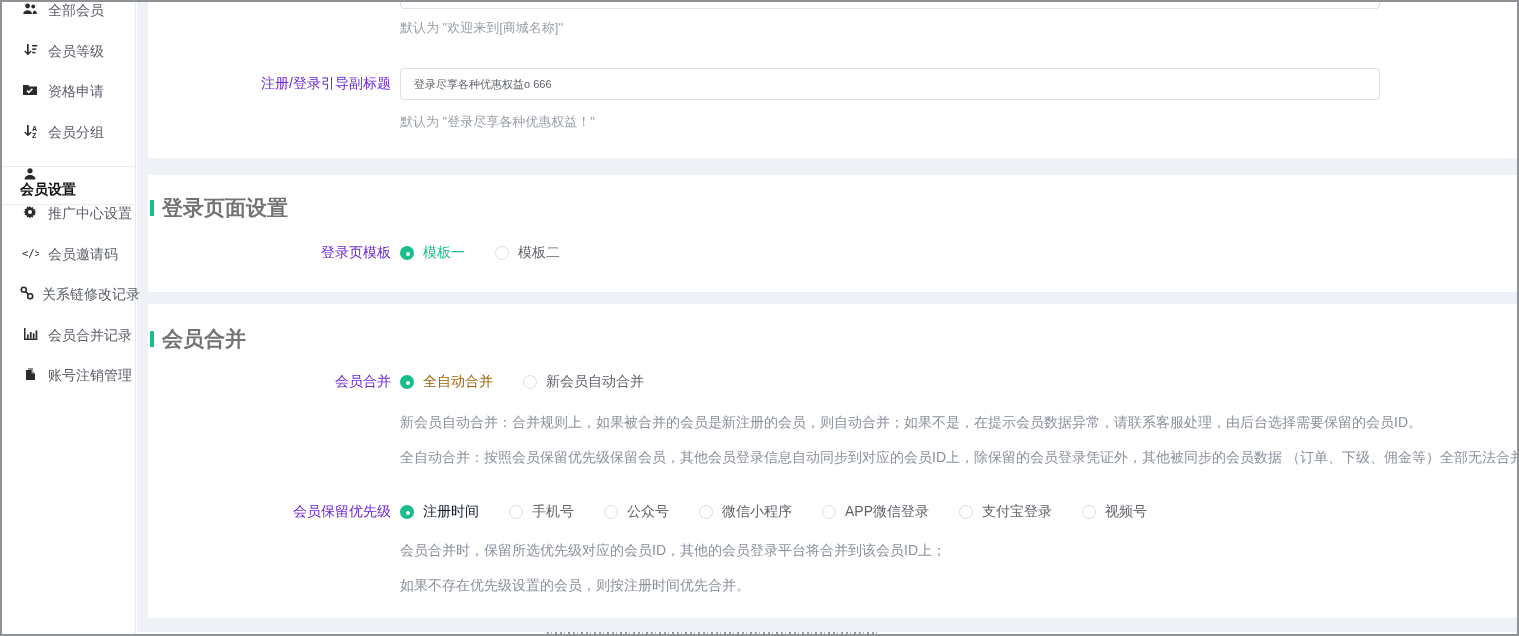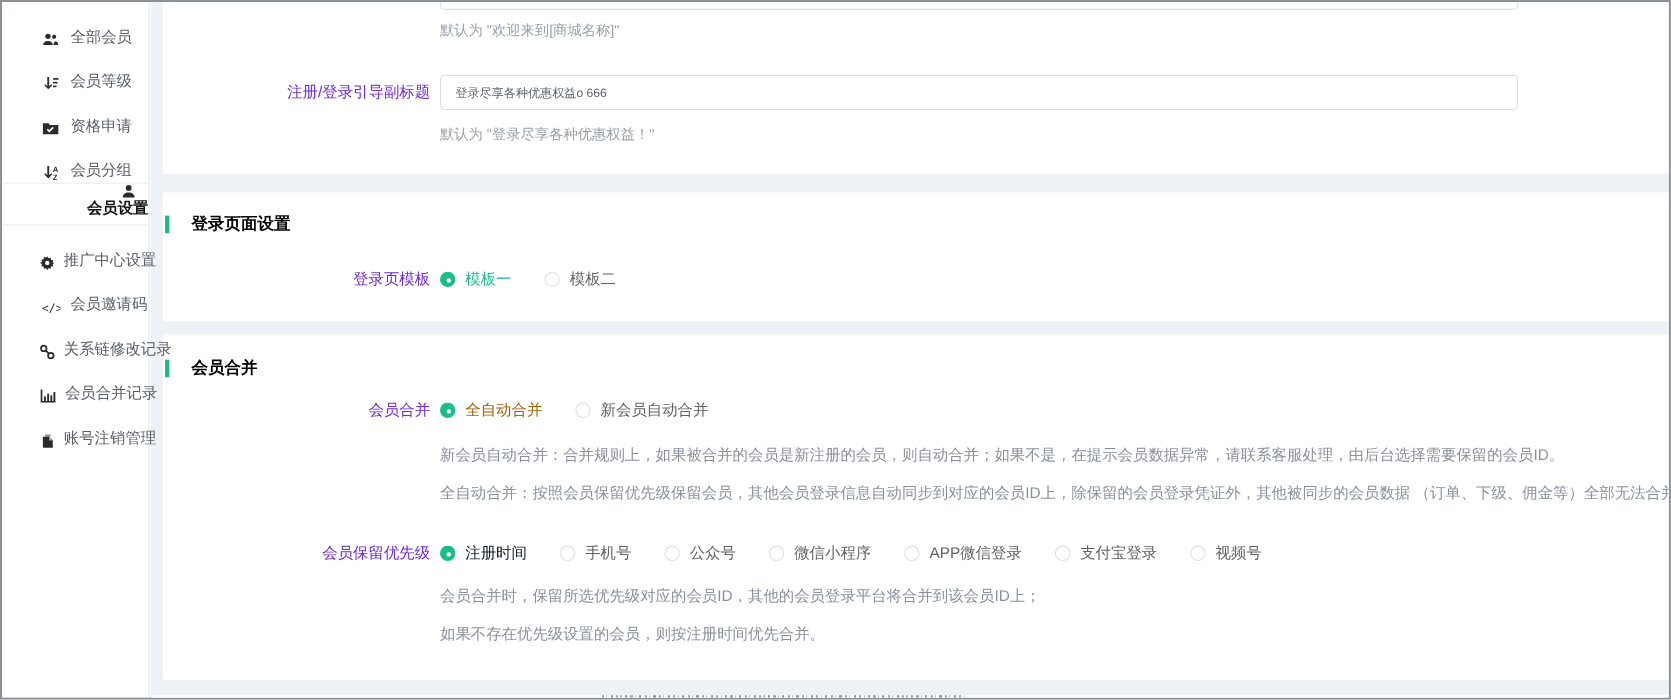--- a/index.html
+++ b/index.html
@@ -1,42 +1,42 @@
 <!DOCTYPE html>
 <html><head>
 <meta charset="utf-8">
 <style>
   * { margin:0; padding:0; box-sizing:border-box; }
   html,body { width:1519px; height:636px; overflow:hidden; font-family:"Liberation Sans","DejaVu Sans",sans-serif; }
   .frame { position:absolute; inset:0; width:1519px; height:636px; border:2px solid #8e9297; background:#fff; }
 
   
   .sidebar { position:absolute; left:0; top:0; bottom:0; width:134px; background:#fff; border-right:1px solid #e6e9ee; z-index:3; }
-  .side-item { height:40.5px; display:flex; align-items:flex-end; padding-left:34px; color:#5a5e66; font-size:14px; cursor:pointer; }
+  .side-item { height:40.5px; display:flex; align-items:flex-start; padding-left:18px; color:#5a5e66; font-size:14px; cursor:pointer; }
   .side-icon { width:20px; display:inline-flex; justify-content:center; align-items:center; margin-right:8px; color:#2b2b2b; }
   .side-item.active { font-weight:bold; color:#141414; border-top:1px solid #ececec; border-bottom:1px solid #ececec; height:39px; margin-top:2px;flex-direction:column; }
   .side-label { white-space:nowrap; }
 
   
   .main { position:absolute; left:135px; top:0; right:0; bottom:0; background:#eef1f5; overflow:hidden; }
   .card { background:#fff; margin-left:11px; }
   .card1 { height:156px; overflow:hidden; }
   .card2 { margin-top:17px; height:117px; padding-top:19px; }
   .card3 { margin-top:12px; height:314px; padding-top:21px; }
 
   .form-row { display:flex; align-items:center; }
   .form-label { width:252px; padding-right:9px; text-align:right; font-size:14px; color:#6d28d9; flex:none; }
   .text-input { width:980px; height:32px; border:1px solid #dcdfe6; border-radius:4px; display:flex; align-items:center; padding:0 13px; font-size:11px; color:#5f6368; background:#fff; }
   .cut-input { width:980px; height:26px; margin-left:252px; margin-top:-19px; border:1px solid #dcdfe6; border-radius:4px; }
   .hint { margin-left:252px; font-size:13px; color:#9aa0a8; }
   .desc { margin-left:252px; font-size:14px; color:#8a909c; white-space:nowrap; }
 
   .section-title { display:flex; align-items:center; margin-left:2px; }
   .title-bar { width:4px; height:16px; flex:none; }
-  .title-text { margin-left:20px; font-size:15px; font-weight:bold; color:#000000; }
+  .title-text { margin-left:8px; font-size:21px; font-weight:bold; color:#737373; }
 
   
   .radio-group { display:flex; align-items:center; }
   .radio-opt { display:flex; align-items:center; margin-right:30px; cursor:pointer; }
   .radio-circle { width:14px; height:14px; border-radius:50%; border:1px solid #dcdfe6; background:#fff; flex:none; position:relative; }
   .radio-opt.sel .radio-circle { border-color:transparent; }
   .radio-opt.sel .radio-circle::after { content:""; position:absolute; inset:0; border-radius:50%; }
   .radio-label { margin-left:9px; font-size:14px; color:#5f6368; white-space:nowrap; }
 
   
@@ -166,21 +166,21 @@
         </div>
       </div>
       <div class="hint" style="margin-top:13px;">默认为 "登录尽享各种优惠权益！"</div>
     </div>
 
     <div class="card card2">
       <div class="section-title">
         <span class="title-bar accent-bg" style="background: rgb(26, 189, 140);"></span>
         <span class="title-text">登录页面设置</span>
       </div>
-      <div class="form-row" style="margin-top:32px;">
+      <div class="form-row" style="margin-top:22px;">
         <div class="form-label">登录页模板</div>
         <div class="radio-group">
             <span class="radio-opt sel">
               <span class="radio-circle" style="background: rgb(26, 189, 140); box-shadow: rgb(26, 189, 140) 0px 0px 0px 3.5px inset;">
                 <span style="position: absolute; left: 5px; top: 5px; width: 4px; height: 4px; border-radius: 50%; background: rgb(255, 255, 255);"></span>
               </span>
               <span class="radio-label" style="color: rgb(26, 189, 140);">模板一</span>
             </span>
             <span class="radio-opt">
               <span class="radio-circle"></span>

